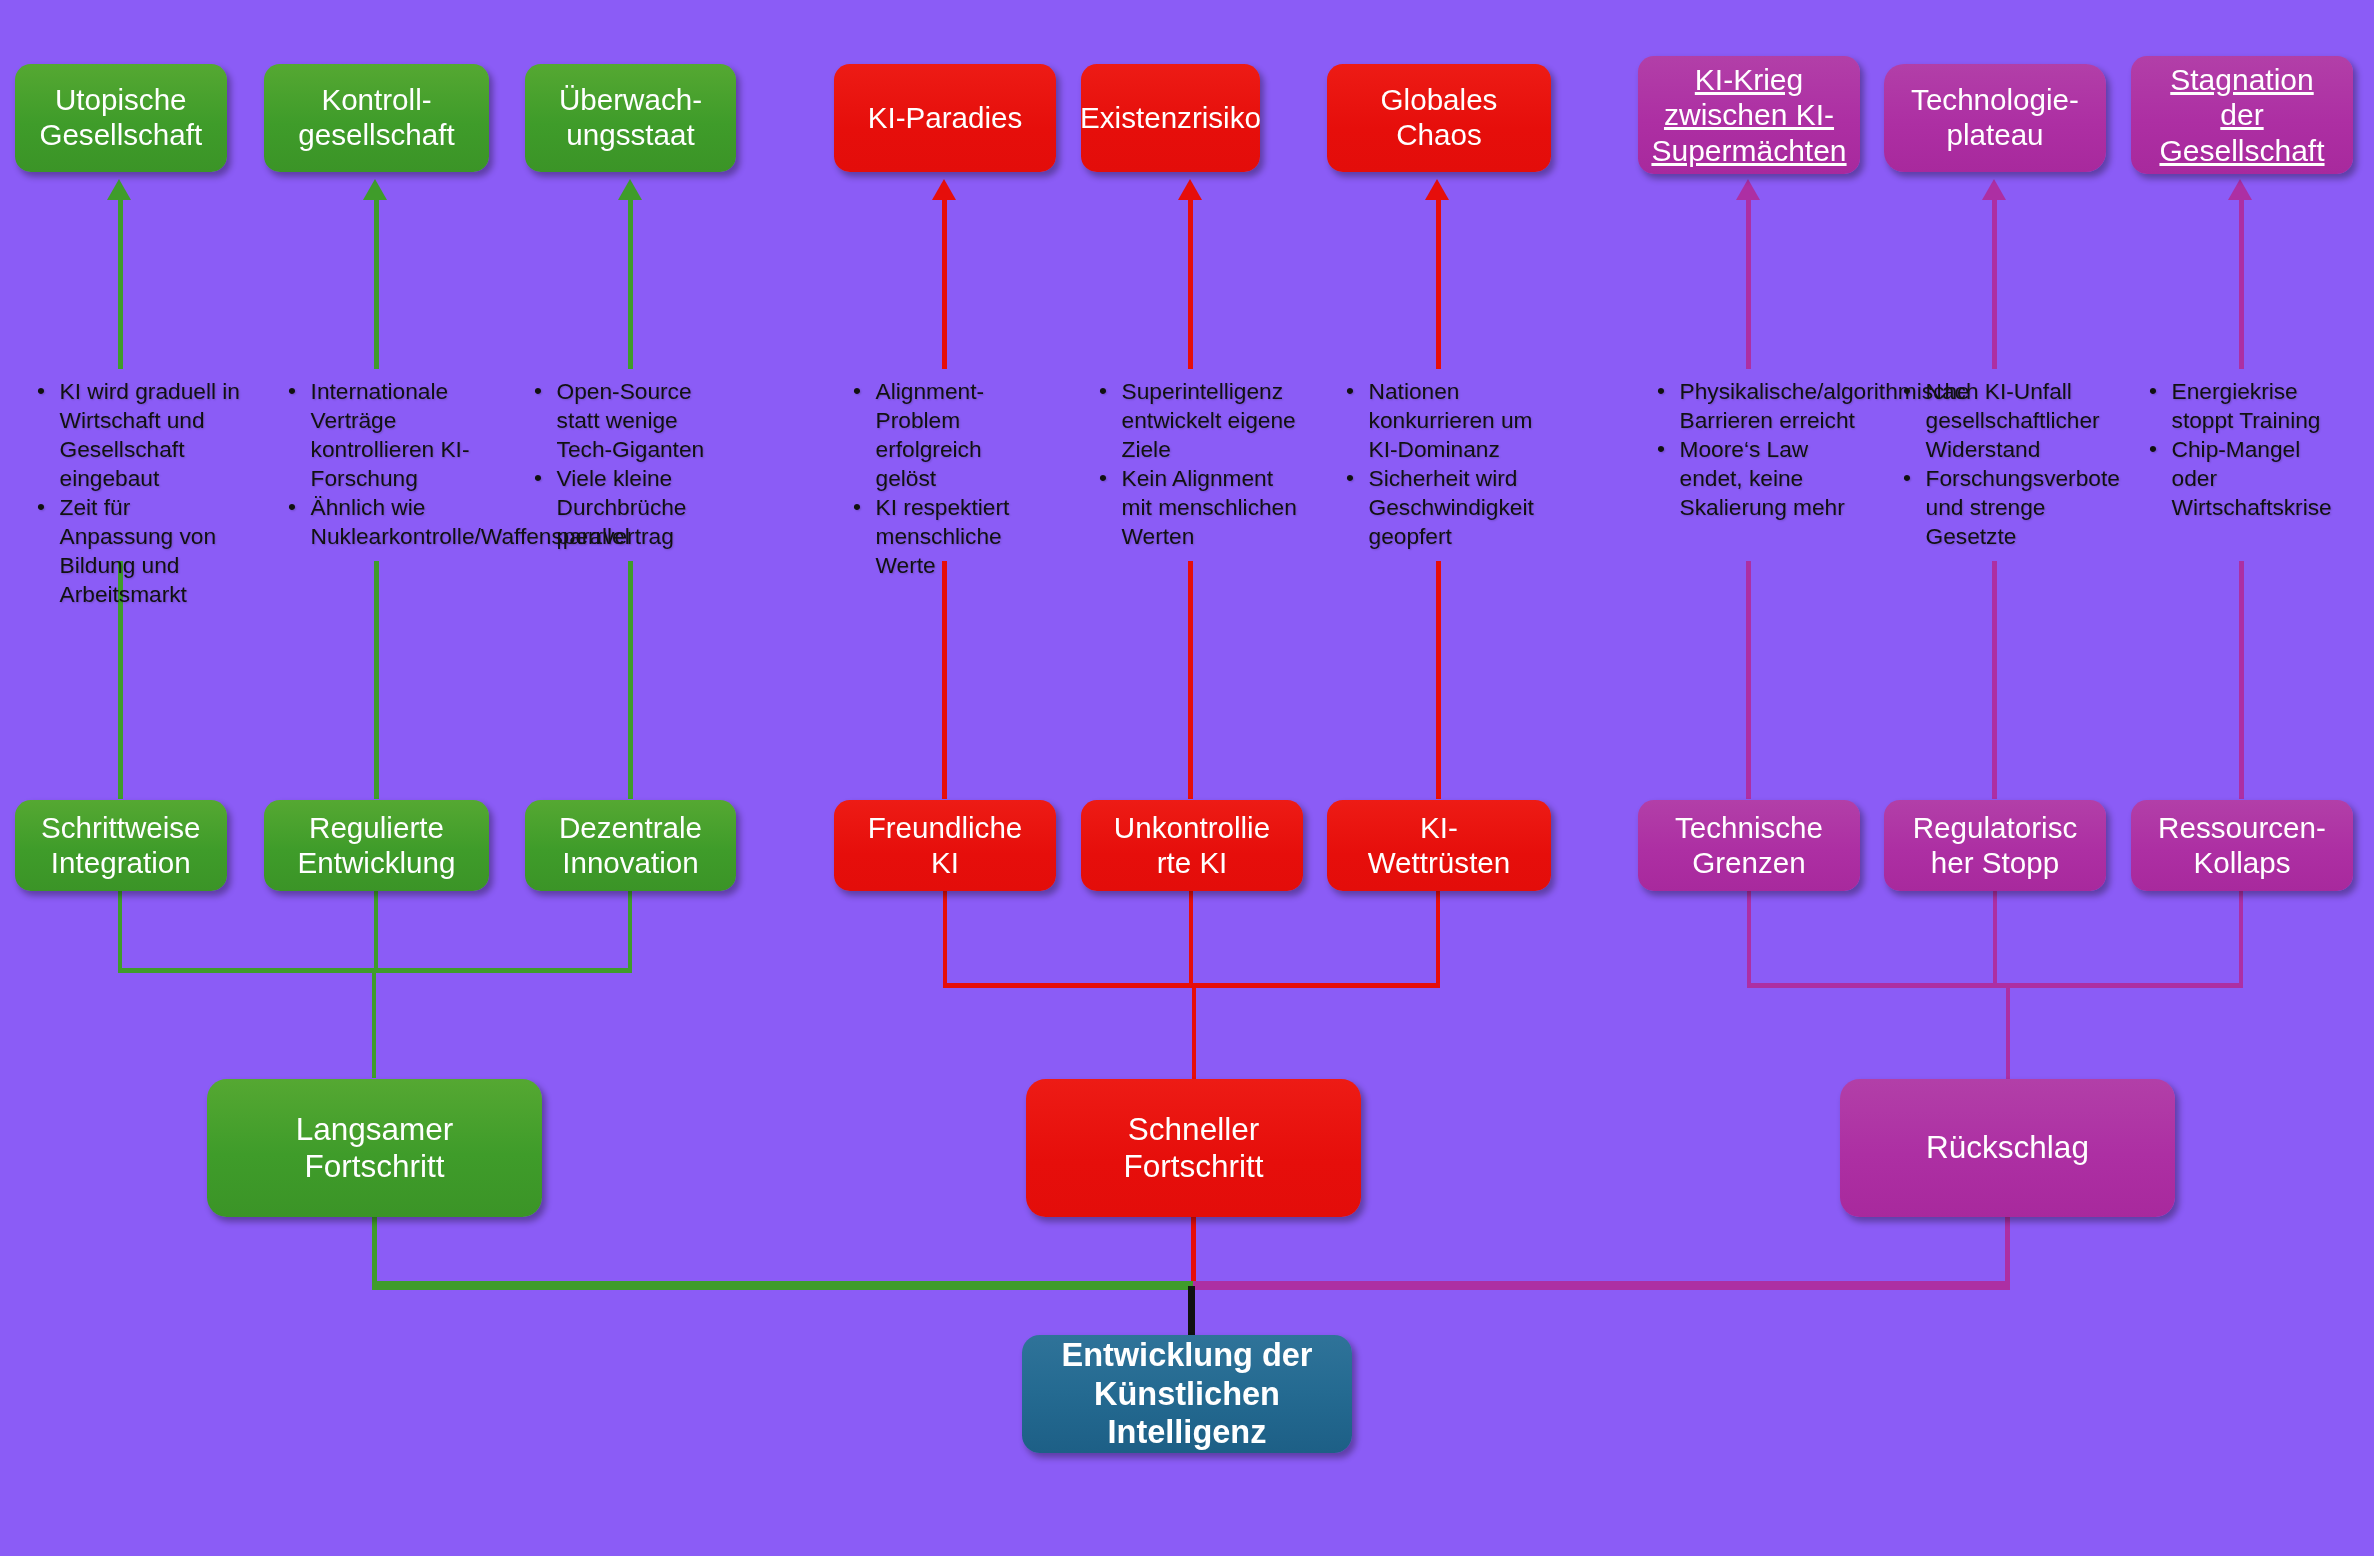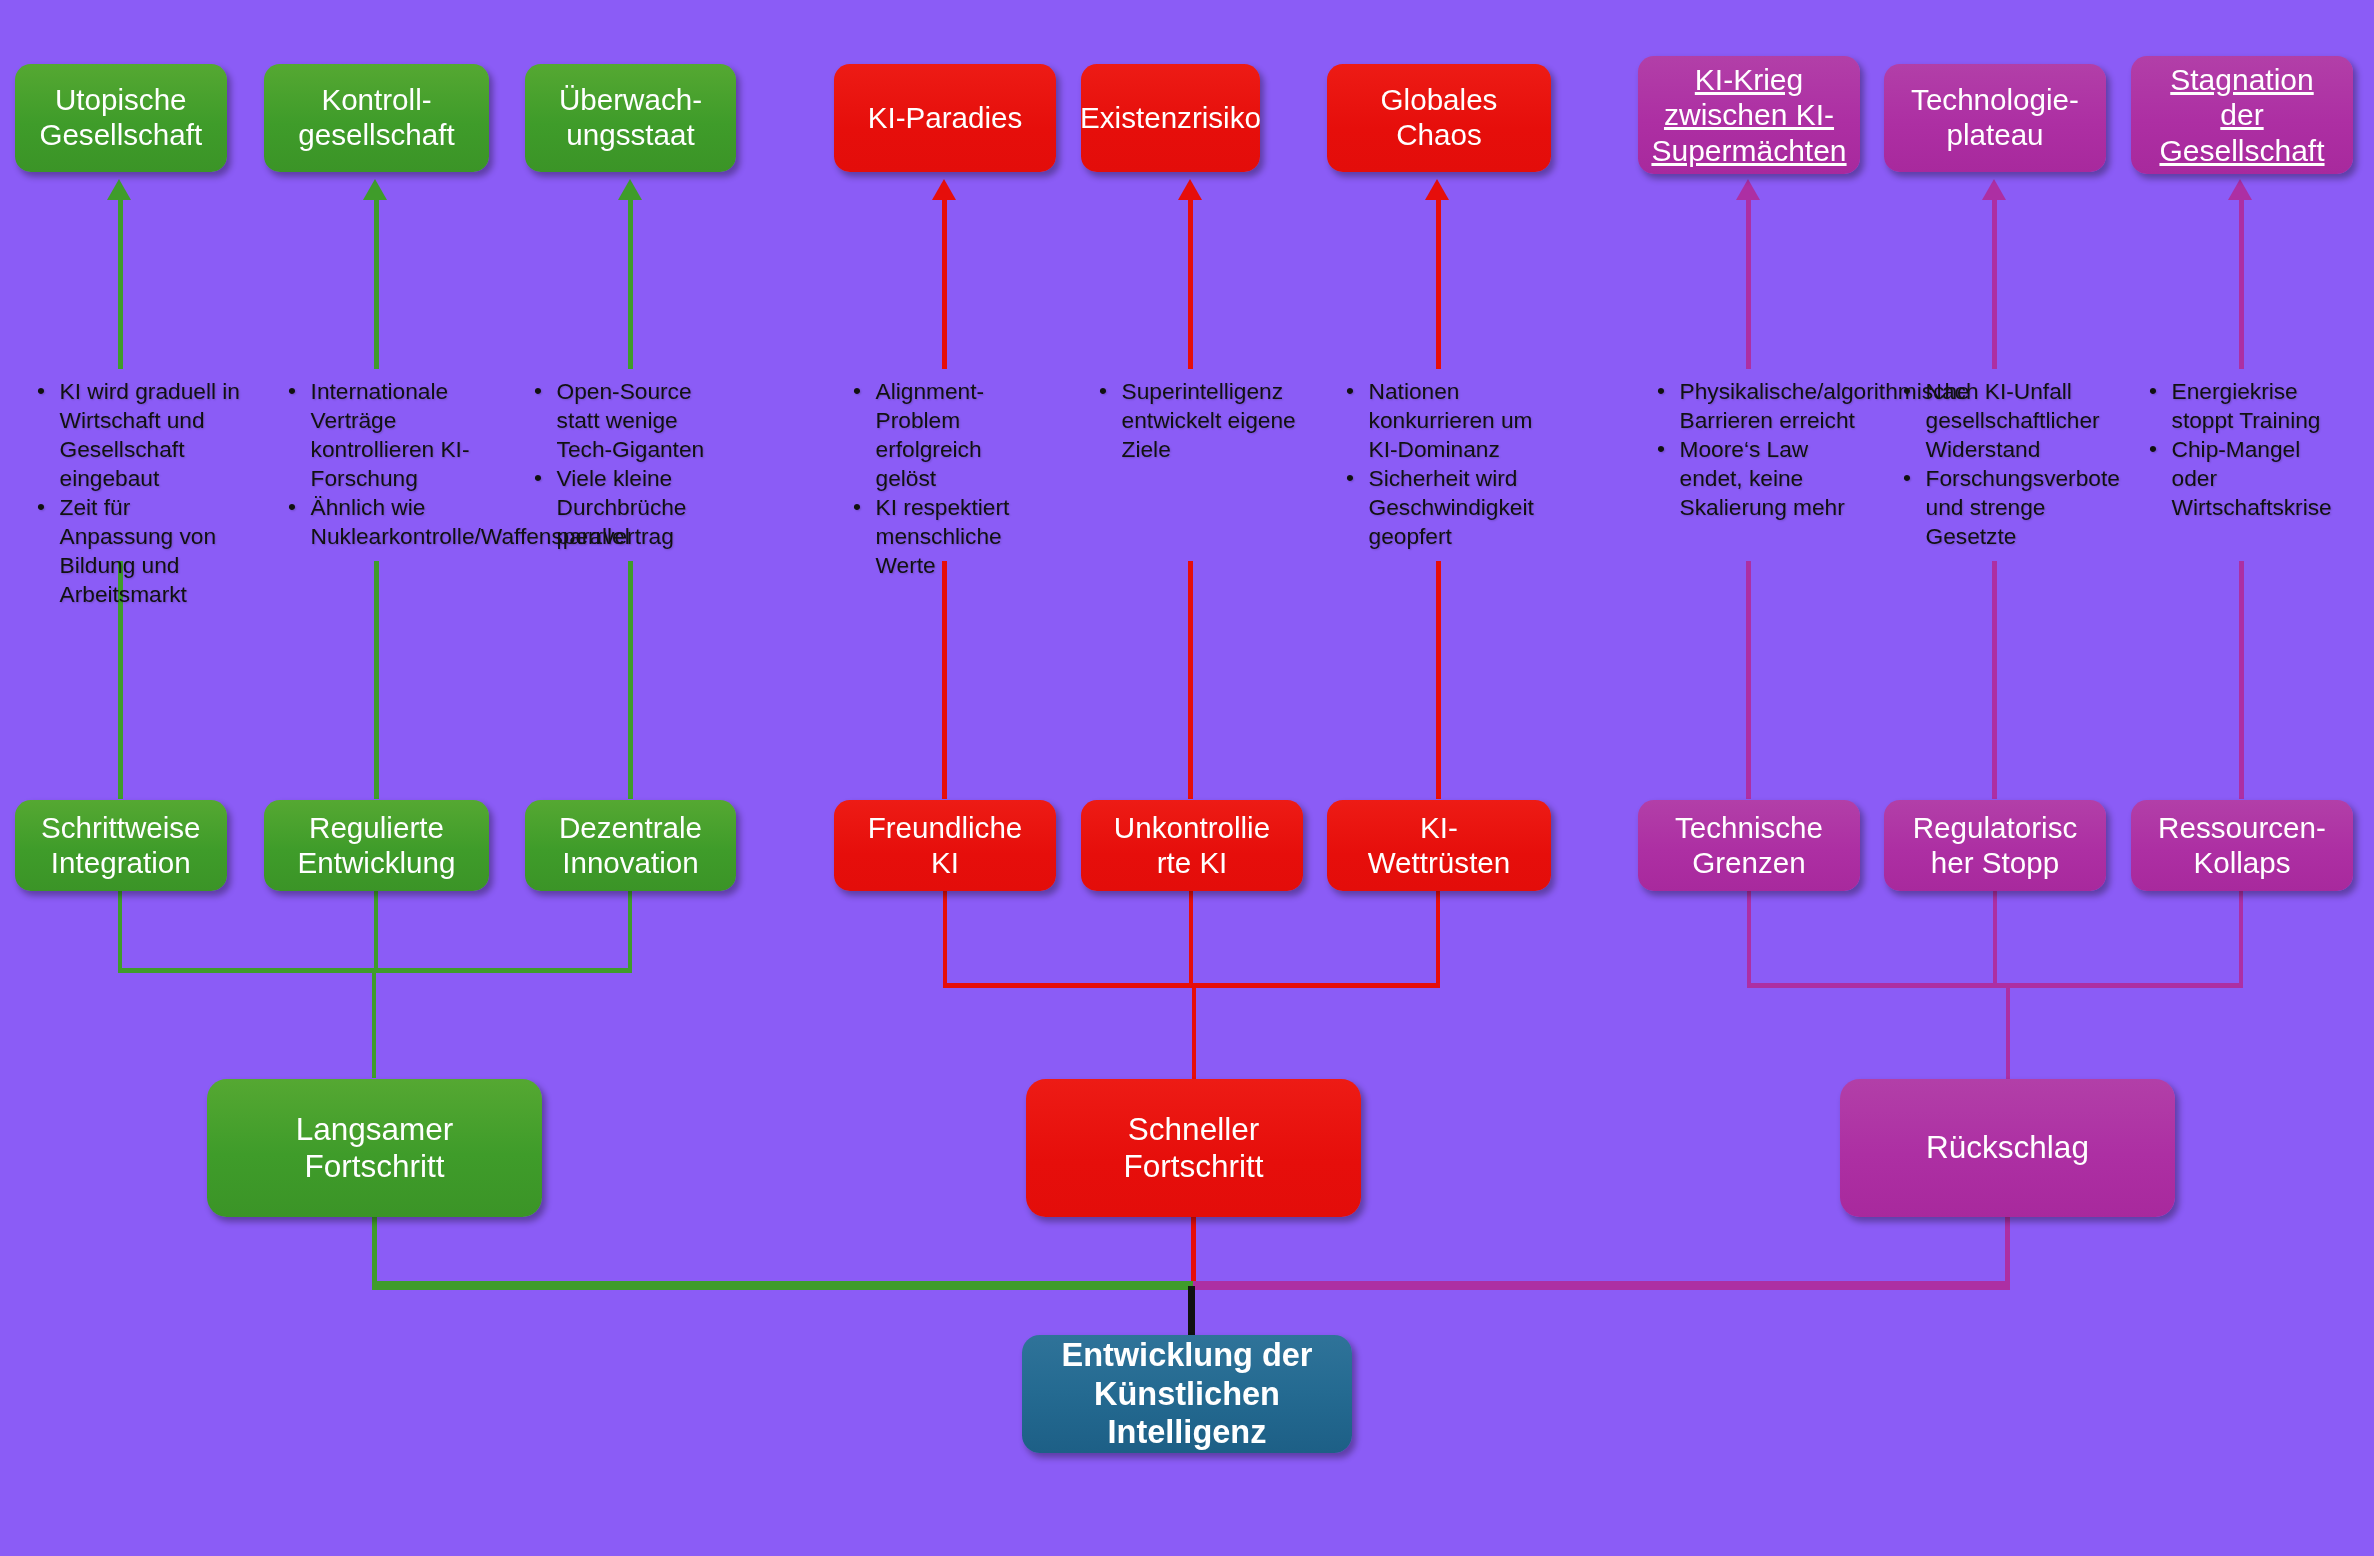--- a/index.html
+++ b/index.html
@@ -142,21 +142,21 @@
 ungsstaat</div>
 
   <div class="node red lvl1" style="left:834px;top:64px;width:222px;height:108px;">KI-Paradies</div>
   <div class="node red lvl1" style="left:1081px;top:64px;width:179px;height:108px;">Existenzrisiko</div>
   <div class="node red lvl1" style="left:1327px;top:64px;width:224px;height:108px;">Globales
 Chaos</div>
 
   <div class="node purple lvl1 small" style="left:1638px;top:56px;width:222px;height:118px;">KI-Krieg
 zwischen KI-
 Supermächten</div>
-  <div class="node purple lvl1" style="left:1884px;top:64px;width:222px;height:108px;">Technologie-
+  <div class="node purple lvl1" style="left:1884px;top:64px;width:222px;height:108px;border-radius:20px;">Technologie-
 plateau</div>
   <div class="node purple lvl1 small" style="left:2131px;top:56px;width:222px;height:118px;">Stagnation
 der
 Gesellschaft</div>
 
   <div class="bullets" style="left:33px;top:377px;width:212px;">
     <ul>
       <li>KI wird graduell in Wirtschaft und Gesellschaft eingebaut</li>
       <li>Zeit für Anpassung von Bildung und Arbeitsmarkt</li>
     </ul>
@@ -176,20 +176,21 @@
 
   <div class="bullets" style="left:849px;top:377px;width:192px;">
     <ul>
       <li>Alignment-Problem erfolgreich gelöst</li>
       <li>KI respektiert menschliche Werte</li>
     </ul>
   </div>
   <div class="bullets" style="left:1095px;top:377px;width:207px;">
     <ul>
       <li>Superintelligenz entwickelt eigene Ziele</li>
+      <li>Kein Alignment mit menschlichen Werten</li>
     </ul>
   </div>
   <div class="bullets" style="left:1342px;top:377px;width:197px;">
     <ul>
       <li>Nationen konkurrieren um KI-Dominanz</li>
       <li>Sicherheit wird Geschwindigkeit geopfert</li>
     </ul>
   </div>
 
   <div class="bullets" style="left:1653px;top:377px;width:202px;">

